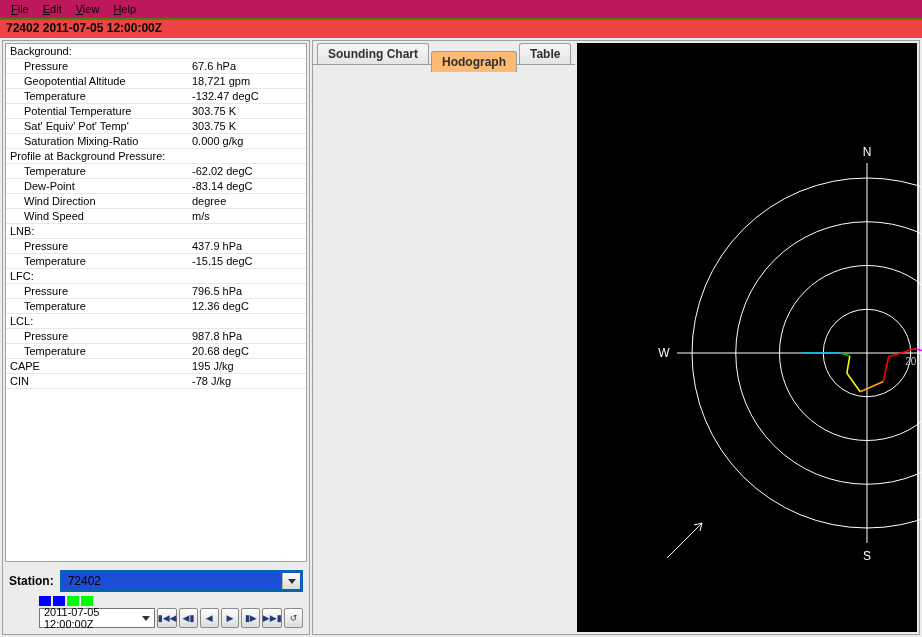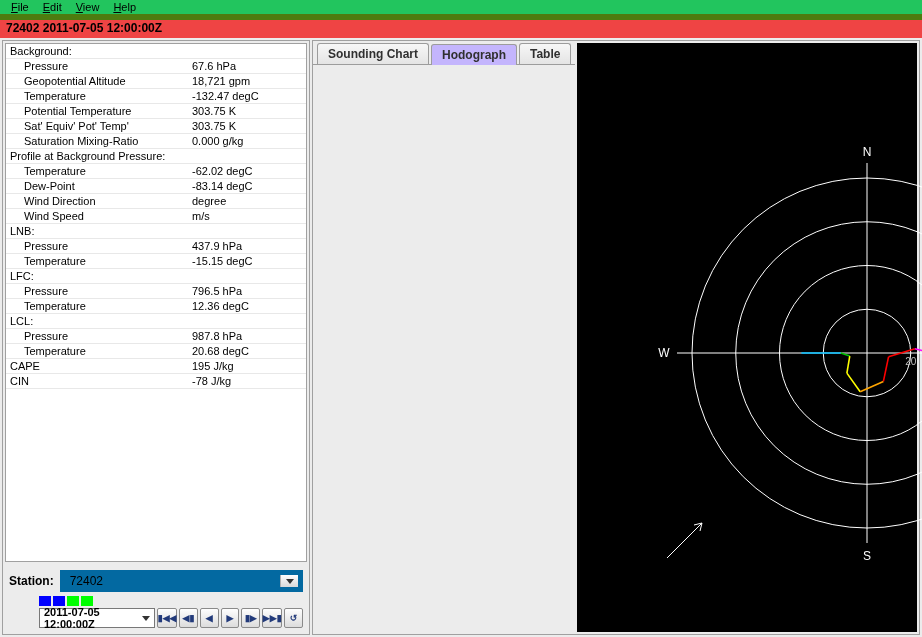--- a/index.html
+++ b/index.html
@@ -6,24 +6,24 @@
   html, body { margin: 0; padding: 0; }
   body {
     width: 922px; height: 637px;
     font-family: "Segoe UI", Arial, sans-serif;
     font-size: 11px;
     background: #ececec;
     color: #000;
     overflow: hidden;
   }
   .menubar {
-    height: 20px; background: #22c55e;
+    height: 20px; background: #be185d;
     display: flex; align-items: center;
     padding: 5px 4px;
-    border-bottom: 6px solid #4d7c0f;
+    border-bottom: 2px solid #4d7c0f;
   }
   .menubar .mitem {
     padding: 2px 7px;
     cursor: default;
   }
   .menubar .mitem .ul { text-decoration: underline; }
   .title-row {
     height: 18px;
     padding: 1px 6px;
     font-weight: bold;
@@ -63,22 +63,22 @@
 
   .station-row {
     display: flex; align-items: center;
     padding: 6px 6px 2px 6px;
     gap: 6px;
   }
   .station-row .label { font-weight: bold; font-size: 12px; }
   .station-select {
     flex: 1; position: relative;
     height: 22px;
-    border: 4px solid #0369a1;
-    background: #0369a1;
+    border: 2px solid #0369a1;
+    background: #1d4ed8;
     display: flex; align-items: center;
     padding: 0 6px;
     font-size: 12px;
   }
   .station-select .arrow {
     position: absolute; right: 1px; top: 1px; bottom: 1px;
     width: 18px;
     background: linear-gradient(#fefefe, #d9d9d9);
     border-left: 1px solid #b0b0b0;
     display: flex; align-items: center; justify-content: center;
@@ -86,21 +86,20 @@
   .chevdn {
     width: 0; height: 0;
     border-left: 4px solid transparent;
     border-right: 4px solid transparent;
     border-top: 5px solid #333;
   }
   .time-row {
     display: flex; align-items: center;
     padding: 2px 6px 6px 36px;
     gap: 2px;
-    font-weight: bold;
   }
   .legend-squares {
     display: flex; gap: 2px;
     margin-left: 36px; margin-top: 2px;
   }
   .legend-squares span { width: 12px; height: 10px; display: inline-block; }
   .time-field {
     height: 20px; width: 124px;
     border: 1px solid #787878;
     background: #fff;
@@ -139,22 +138,22 @@
     border: 1px solid #9c9c9c;
     border-bottom: none;
     border-top-left-radius: 3px; border-top-right-radius: 3px;
     background: linear-gradient(#f7f7f7,#e4e4e4);
     font-weight: bold;
     font-size: 12px;
     color: #303030;
     position: relative;
   }
   .tab.active {
-    background: #c4b5fd;
-    top: 1px;
+    background: #fdba74;
+    top: 8px;
     z-index: 2;
   }
   .chart-area {
     flex: 1; background: #000; margin: 2px;
     position: relative;
   }
   .chart-area svg { position: absolute; left:0; top:0; }
   .chart-text { fill: #fff; font: 12px Arial; }
   .tick-text { fill: #bfbfbf; font: 10px Arial; }
   .ring { fill: none; stroke: #fff; stroke-width: 1; }

